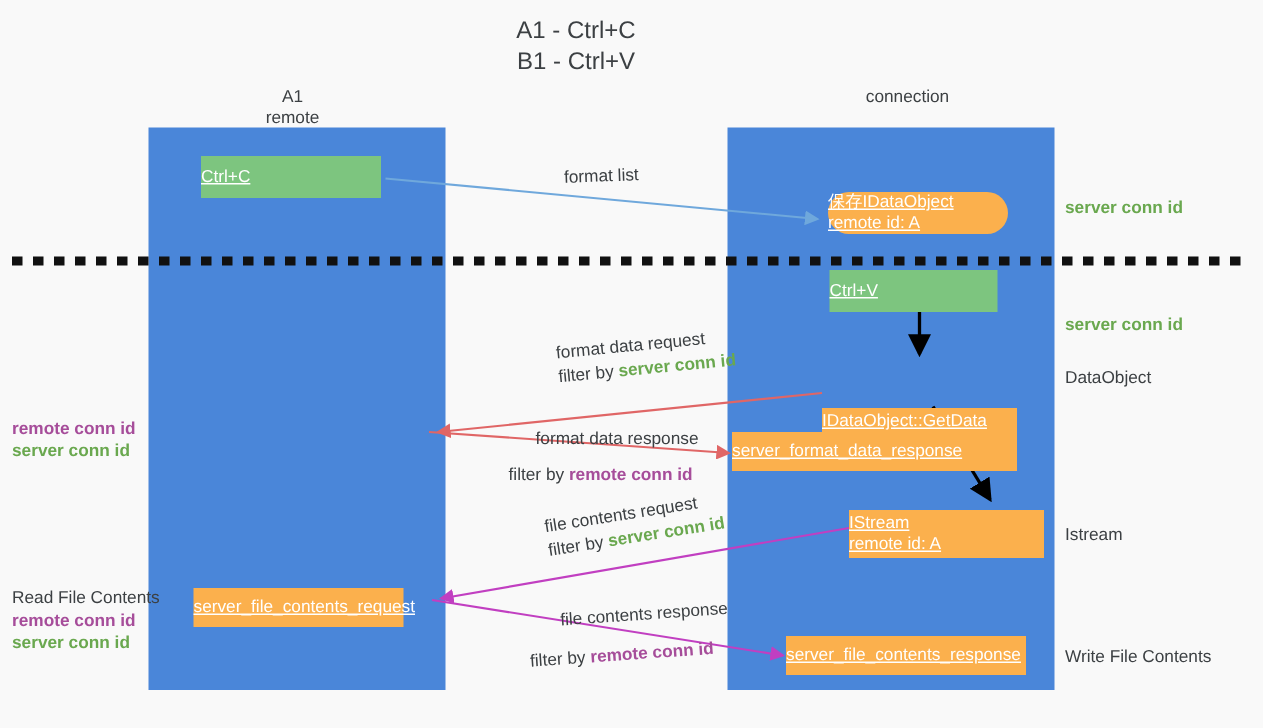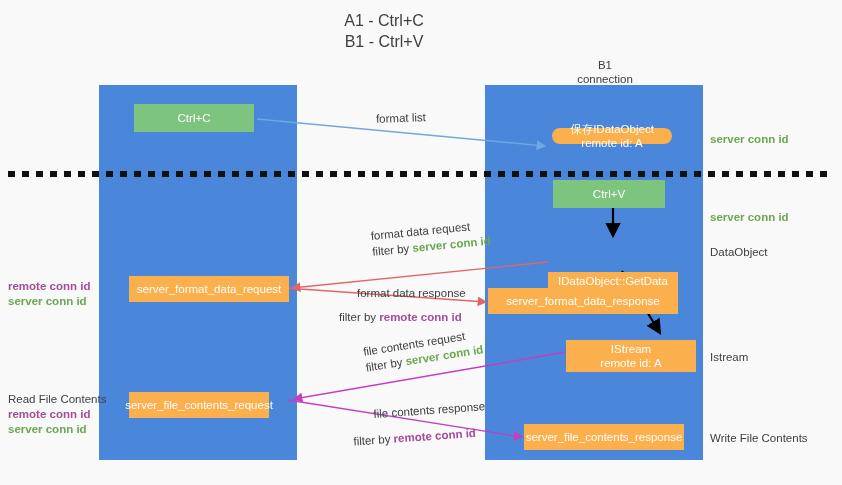--- a/index.html
+++ b/index.html
@@ -24,22 +24,22 @@
     position:absolute;text-align:center;font-size:11.5px;
     line-height:14px;color:#3c4043;width:200px;
   }
 
   
   .lane{position:absolute;background:#4a86d9;}
 
   
   .box{
     position:absolute;box-sizing:border-box;
-    display:flex;flex-direction:column;align-items:center;justify-content:center;
-    color:#ffffff;font-size:11.5px;line-height:14px;text-align:center;
+    display:flex;flex-direction:column;align-items:flex-start;justify-content:center;
+    color:#ffffff;font-size:11.5px;line-height:14px;text-align:center;text-decoration:underline;
   }
   .box.green{background:#7dc57f;}
   .box.orange{background:#fbb councils;}
   .box.orange{background:#fbb04d;}
   .box span{display:block;white-space:nowrap;}
 
   
   .side-label{
     position:absolute;font-size:11.5px;line-height:15px;color:#3c4043;
     white-space:nowrap;
@@ -62,22 +62,25 @@
 </head>
 <body>
 
 <div id="stage">
 
   <div class="title">
     <div>A1 - Ctrl+C</div>
     <div>B1 - Ctrl+V</div>
   </div>
 
+  <div class="lane-head" style="left:95px;top:58px;">
+    <div>A1</div>
+    <div>remote</div>
+  </div>
   <div class="lane-head" style="left:505px;top:58px;">
-    <div>B1</div>
     <div>connection</div>
   </div>
 
   <div class="lane" style="left:99px;top:85px;width:198px;height:375px;"></div>
   <div class="lane" style="left:485px;top:85px;width:218px;height:375px;"></div>
 
   <svg class="overlay" viewBox="0 0 842 485">
     <defs>
       <marker id="ah-blue" markerWidth="7" markerHeight="7" refX="6" refY="3.5" orient="auto">
           <path d="M0,0 L7,3.5 L0,7 z" fill="#6fa8dc"></path>
@@ -107,42 +110,39 @@
 
     <line x1="288" y1="400" x2="522" y2="437" stroke="#c13fc1" stroke-width="1.4" marker-end="url(#ah-mag)"></line>
 
     <line x1="8" y1="174" x2="834" y2="174" stroke="#111111" stroke-width="6" stroke-dasharray="7 7" stroke-linecap="butt"></line>
   </svg>
 
   <div class="box green" style="left:134px;top:104px;width:120px;height:28px;">
     <span>Ctrl+C</span>
   </div>
 
-  <div class="box orange" style="left:552px;top:128px;width:120px;height:16px;border-radius:15px;">
+  <div class="box orange" style="left:552px;top:128px;width:120px;height:28px;border-radius:15px;">
     <span>保存IDataObject</span>
     <span>remote id: A</span>
   </div>
 
   <div class="box green" style="left:553px;top:180px;width:112px;height:28px;">
     <span>Ctrl+V</span>
   </div>
 
   <div class="box orange" style="left:548px;top:238px;width:130px;height:32px;margin-top:34px;">
     <span>IDataObject::GetData</span>
     <span>remote id: A</span>
   </div>
 
   <div class="box orange" style="left:566px;top:340px;width:130px;height:32px;">
     <span>IStream</span>
     <span>remote id: A</span>
   </div>
 
-  <div class="box orange" style="left:129px;top:276px;width:160px;height:26px;">
-    <span>server_format_data_request</span>
-  </div>
 
   <div class="box orange" style="left:488px;top:288px;width:190px;height:26px;">
     <span>server_format_data_response</span>
   </div>
 
   <div class="box orange" style="left:129px;top:392px;width:140px;height:26px;">
     <span>server_file_contents_request</span>
   </div>
 
   <div class="box orange" style="left:524px;top:424px;width:160px;height:26px;">

